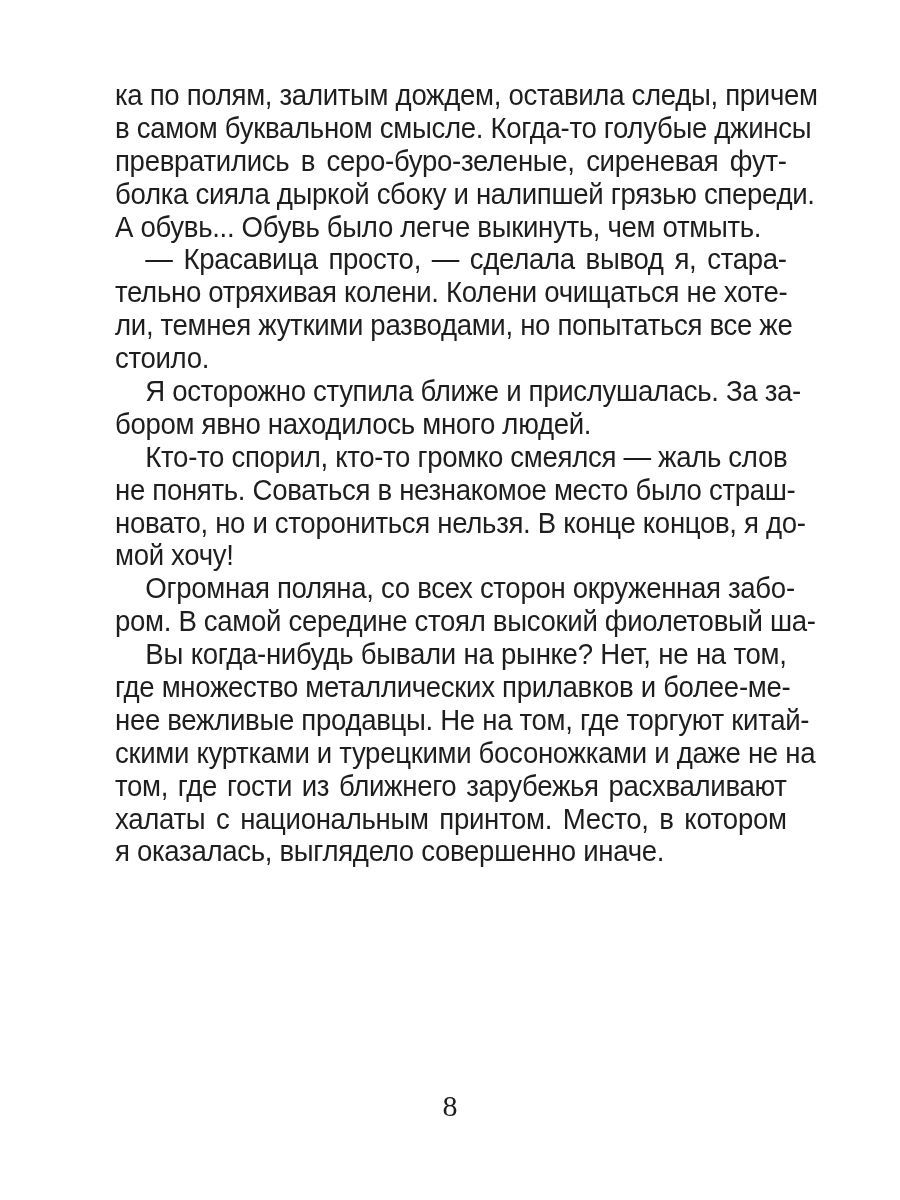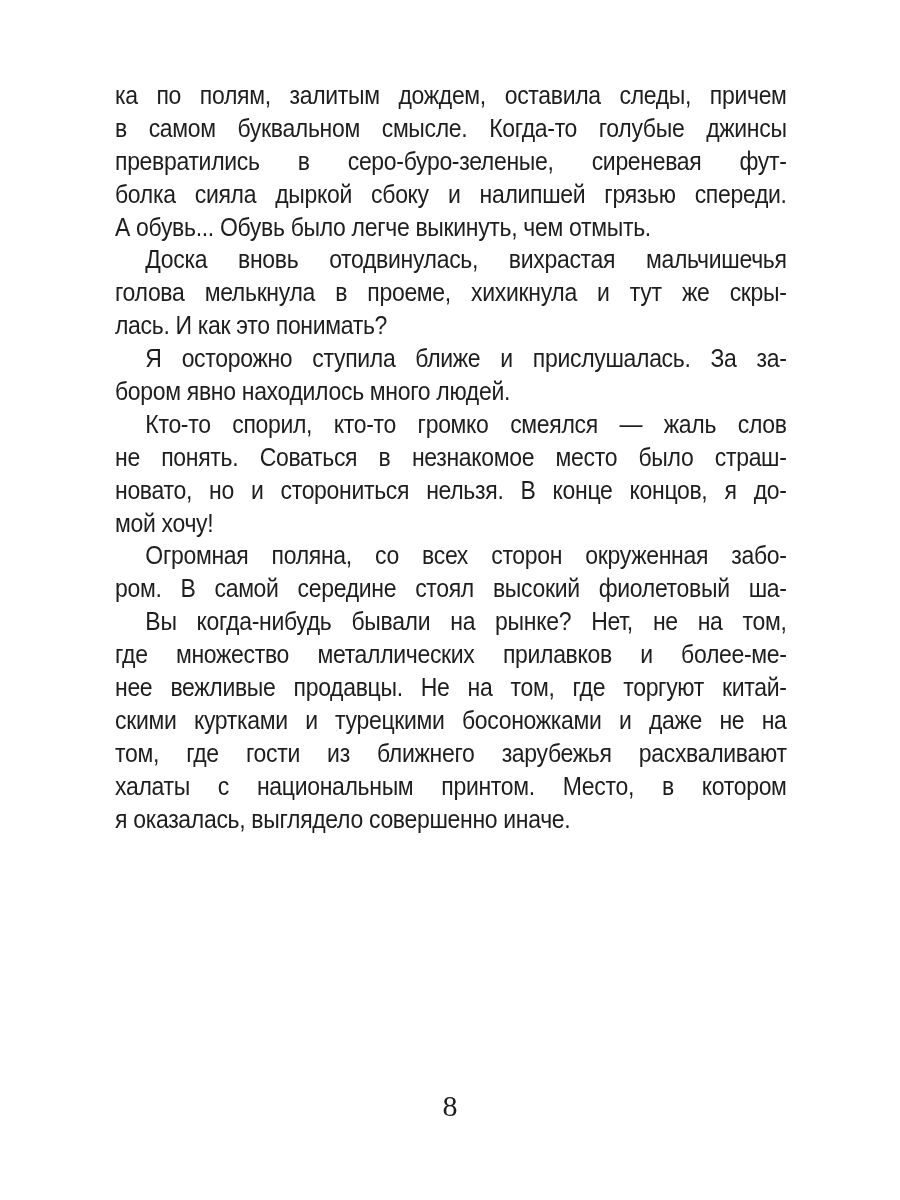--- a/index.html
+++ b/index.html
@@ -12,21 +12,21 @@
       height: 1200px;
       position: relative;
       overflow: hidden;
     }
     .page {
       position: absolute;
       left: 115px;
       top: 79px;
       width: 672px;
       font-family: "Liberation Sans", sans-serif;
-      font-size: 25px;
+      font-size: 30px;
       line-height: 32.9px;
       color: #1e1e1e;
       letter-spacing: -0.35px;
       word-spacing: 0px;
     }
     .line {
       display: block;
       white-space: nowrap;
       height: 32.9px;
       text-align: justify;
@@ -59,23 +59,24 @@
 
 <div class="page" id="page-text">
     <div>
       <span class="line">ка по полям, залитым дождем, оставила следы, причем</span>
       <span class="line">в самом буквальном смысле. Когда-то голубые джинсы</span>
       <span class="line">превратились в серо-буро-зеленые, сиреневая фут-</span>
       <span class="line">болка сияла дыркой сбоку и налипшей грязью спереди.</span>
       <span class="line last">А обувь... Обувь было легче выкинуть, чем отмыть.</span>
     </div>
     <div>
-      <span class="line indent">Доска вновь отодвинулась, вихрастая мальчишечья</span>
-      <span class="line">голова мелькнула в проеме, хихикнула и тут же скры-</span>
-      <span class="line last">лась. И как это понимать?</span>
+      <span class="line indent">— Красавица просто, — сделала вывод я, стара-</span>
+      <span class="line">тельно отряхивая колени. Колени очищаться не хоте-</span>
+      <span class="line">ли, темнея жуткими разводами, но попытаться все же</span>
+      <span class="line last">стоило.</span>
     </div>
     <div>
       <span class="line indent">Я осторожно ступила ближе и прислушалась. За за-</span>
       <span class="line last">бором явно находилось много людей.</span>
     </div>
     <div>
       <span class="line indent">Кто-то спорил, кто-то громко смеялся — жаль слов</span>
       <span class="line">не понять. Соваться в незнакомое место было страш-</span>
       <span class="line">новато, но и сторониться нельзя. В конце концов, я до-</span>
       <span class="line last">мой хочу!</span>

